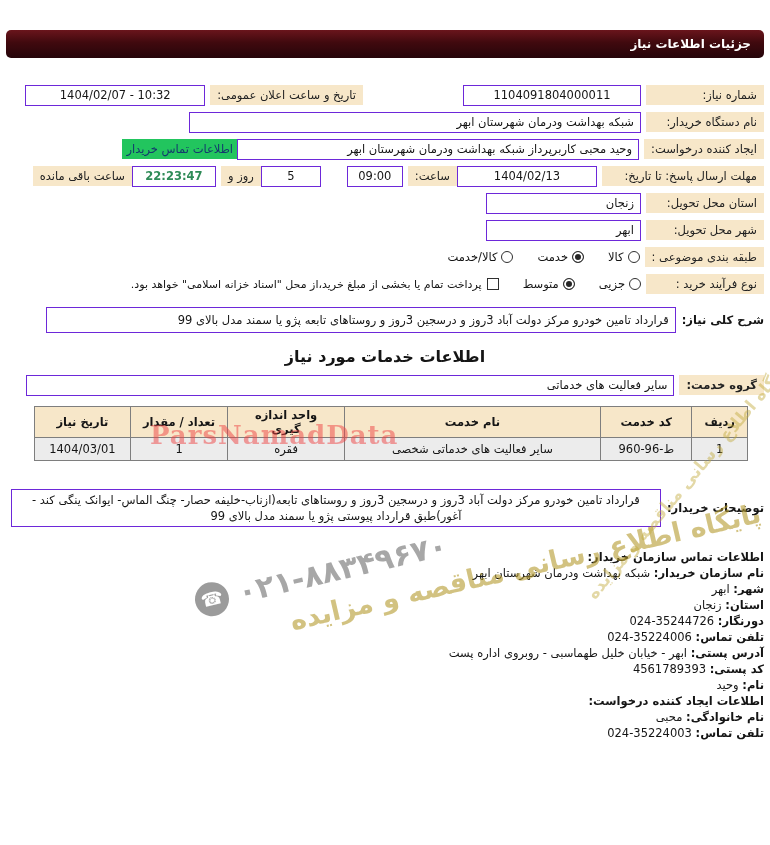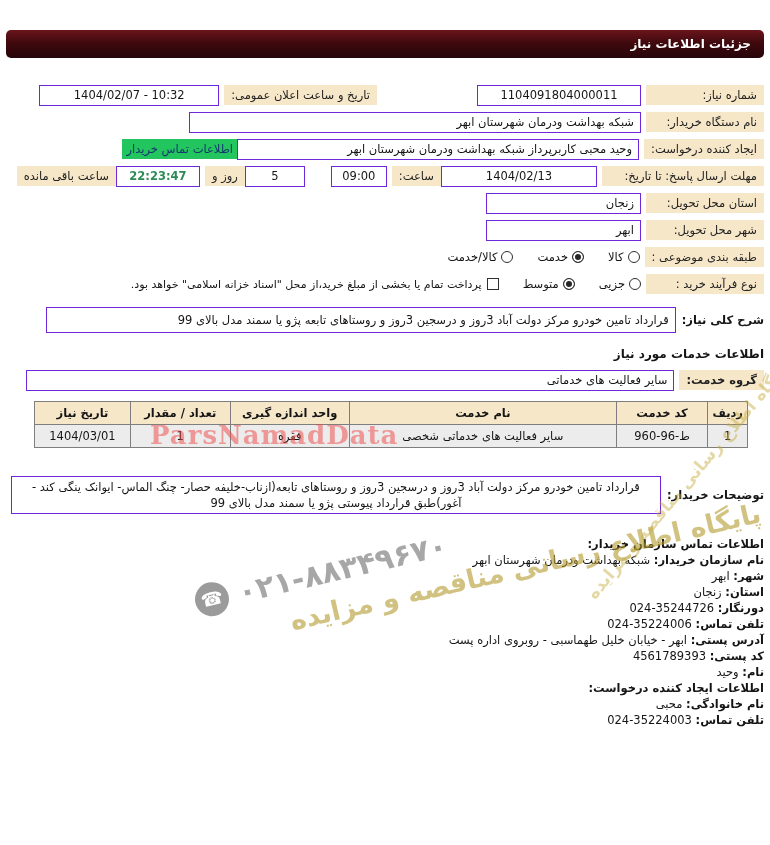--- a/index.html
+++ b/index.html
@@ -23,24 +23,24 @@
   .green{color:#2e8b57;font-weight:bold}
   .link{background:#22c55e;color:#14386e;font-weight:normal;padding:3px 4px;flex:none;cursor:pointer}
   .radio{width:12px;height:12px;border:1px solid #2f2f2f;border-radius:50%;background:#fff;
          flex:none;margin-left:4px;display:inline-block}
   .radio.on{background:#262626;box-shadow:inset 0 0 0 2px #fff}
   .chk{width:12px;height:12px;border:1px solid #2f2f2f;background:#fff;flex:none;margin-left:5px;
        display:inline-block}
   .opt{display:flex;align-items:center;margin-left:24px;flex:none}
   .chktext{white-space:nowrap;font-size:11px}
   .spacer{flex:none;display:inline-block}
-  .sectitle{font-weight:bold;font-size:12px;margin:14px 0 8px;text-align:right}
+  .sectitle{font-weight:bold;font-size:16px;margin:14px 0 8px;text-align:center}
   .stable{border-collapse:collapse;width:714px;margin:10px 16px 0 0}
   .stable th{background:#f7e7c9;font-weight:bold}
-  .stable th,.stable td{border:1px solid #7e7e7e;height:23px;text-align:center;padding:1px 4px;
+  .stable th,.stable td{border:1px solid #7e7e7e;height:23px;text-align:center;padding:1px 12px;
                         font-size:11.5px}
   .stable td{background:#ececec}
   .notesbox{width:650px;min-height:36px;text-align:center;justify-content:center;line-height:16px;
             padding:2px 8px;white-space:normal}
   .contact{margin-top:22px;line-height:16px;text-align:right}
   .cline b{font-weight:bold}
   .ctitle{font-weight:bold}
   .wm{position:absolute;pointer-events:none;z-index:6;white-space:nowrap}
   .wm-brand{top:420px;left:150px;font-size:26px;font-weight:bold;color:#ef4444;opacity:.5;
             direction:ltr;font-family:"DejaVu Serif",serif;letter-spacing:1px}
@@ -57,40 +57,40 @@
 <body>
 
 <div class="page">
 
   <div class="titlebar">
     <span>جزئیات اطلاعات نیاز</span>
   </div>
 
   <div class="frow">
     <span class="lbl first">شماره نیاز:</span>
-    <span class="vbox center ltr" style="width:164px">1104091804000011</span>
+    <span class="vbox center ltr" style="width:178px">1104091804000011</span>
     <span class="spacer" style="width:100px"></span>
     <span class="lbl">تاریخ و ساعت اعلان عمومی:</span>
     <span class="vbox center ltr" style="width:180px">1404/02/07 - 10:32</span>
   </div>
 
   <div class="frow">
     <span class="lbl first">نام دستگاه خریدار:</span>
     <span class="vbox" style="width:452px">شبکه بهداشت ودرمان شهرستان ابهر</span>
   </div>
 
   <div class="frow">
     <span class="lbl first">ایجاد کننده درخواست:</span>
     <span class="vbox" style="width:402px">وحید محبی کاربرپرداز شبکه بهداشت ودرمان شهرستان ابهر</span>
     <span class="link">اطلاعات تماس خریدار</span>
   </div>
 
   <div class="frow">
     <span class="lbl first" style="width:162px;white-space:normal">مهلت ارسال پاسخ: تا تاریخ:</span>
-    <span class="vbox center ltr" style="width:156px">1404/02/13</span>
+    <span class="vbox center ltr" style="width:140px">1404/02/13</span>
     <span class="lbl">ساعت:</span>
     <span class="vbox center ltr" style="width:56px">09:00</span>
     <span class="spacer" style="width:26px"></span>
     <span class="vbox center ltr" style="width:60px">5</span>
     <span class="lbl">روز و</span>
     <span class="vbox center ltr green" style="width:84px">22:23:47</span>
     <span class="lbl">ساعت باقی مانده</span>
   </div>
 
   <div class="frow">

